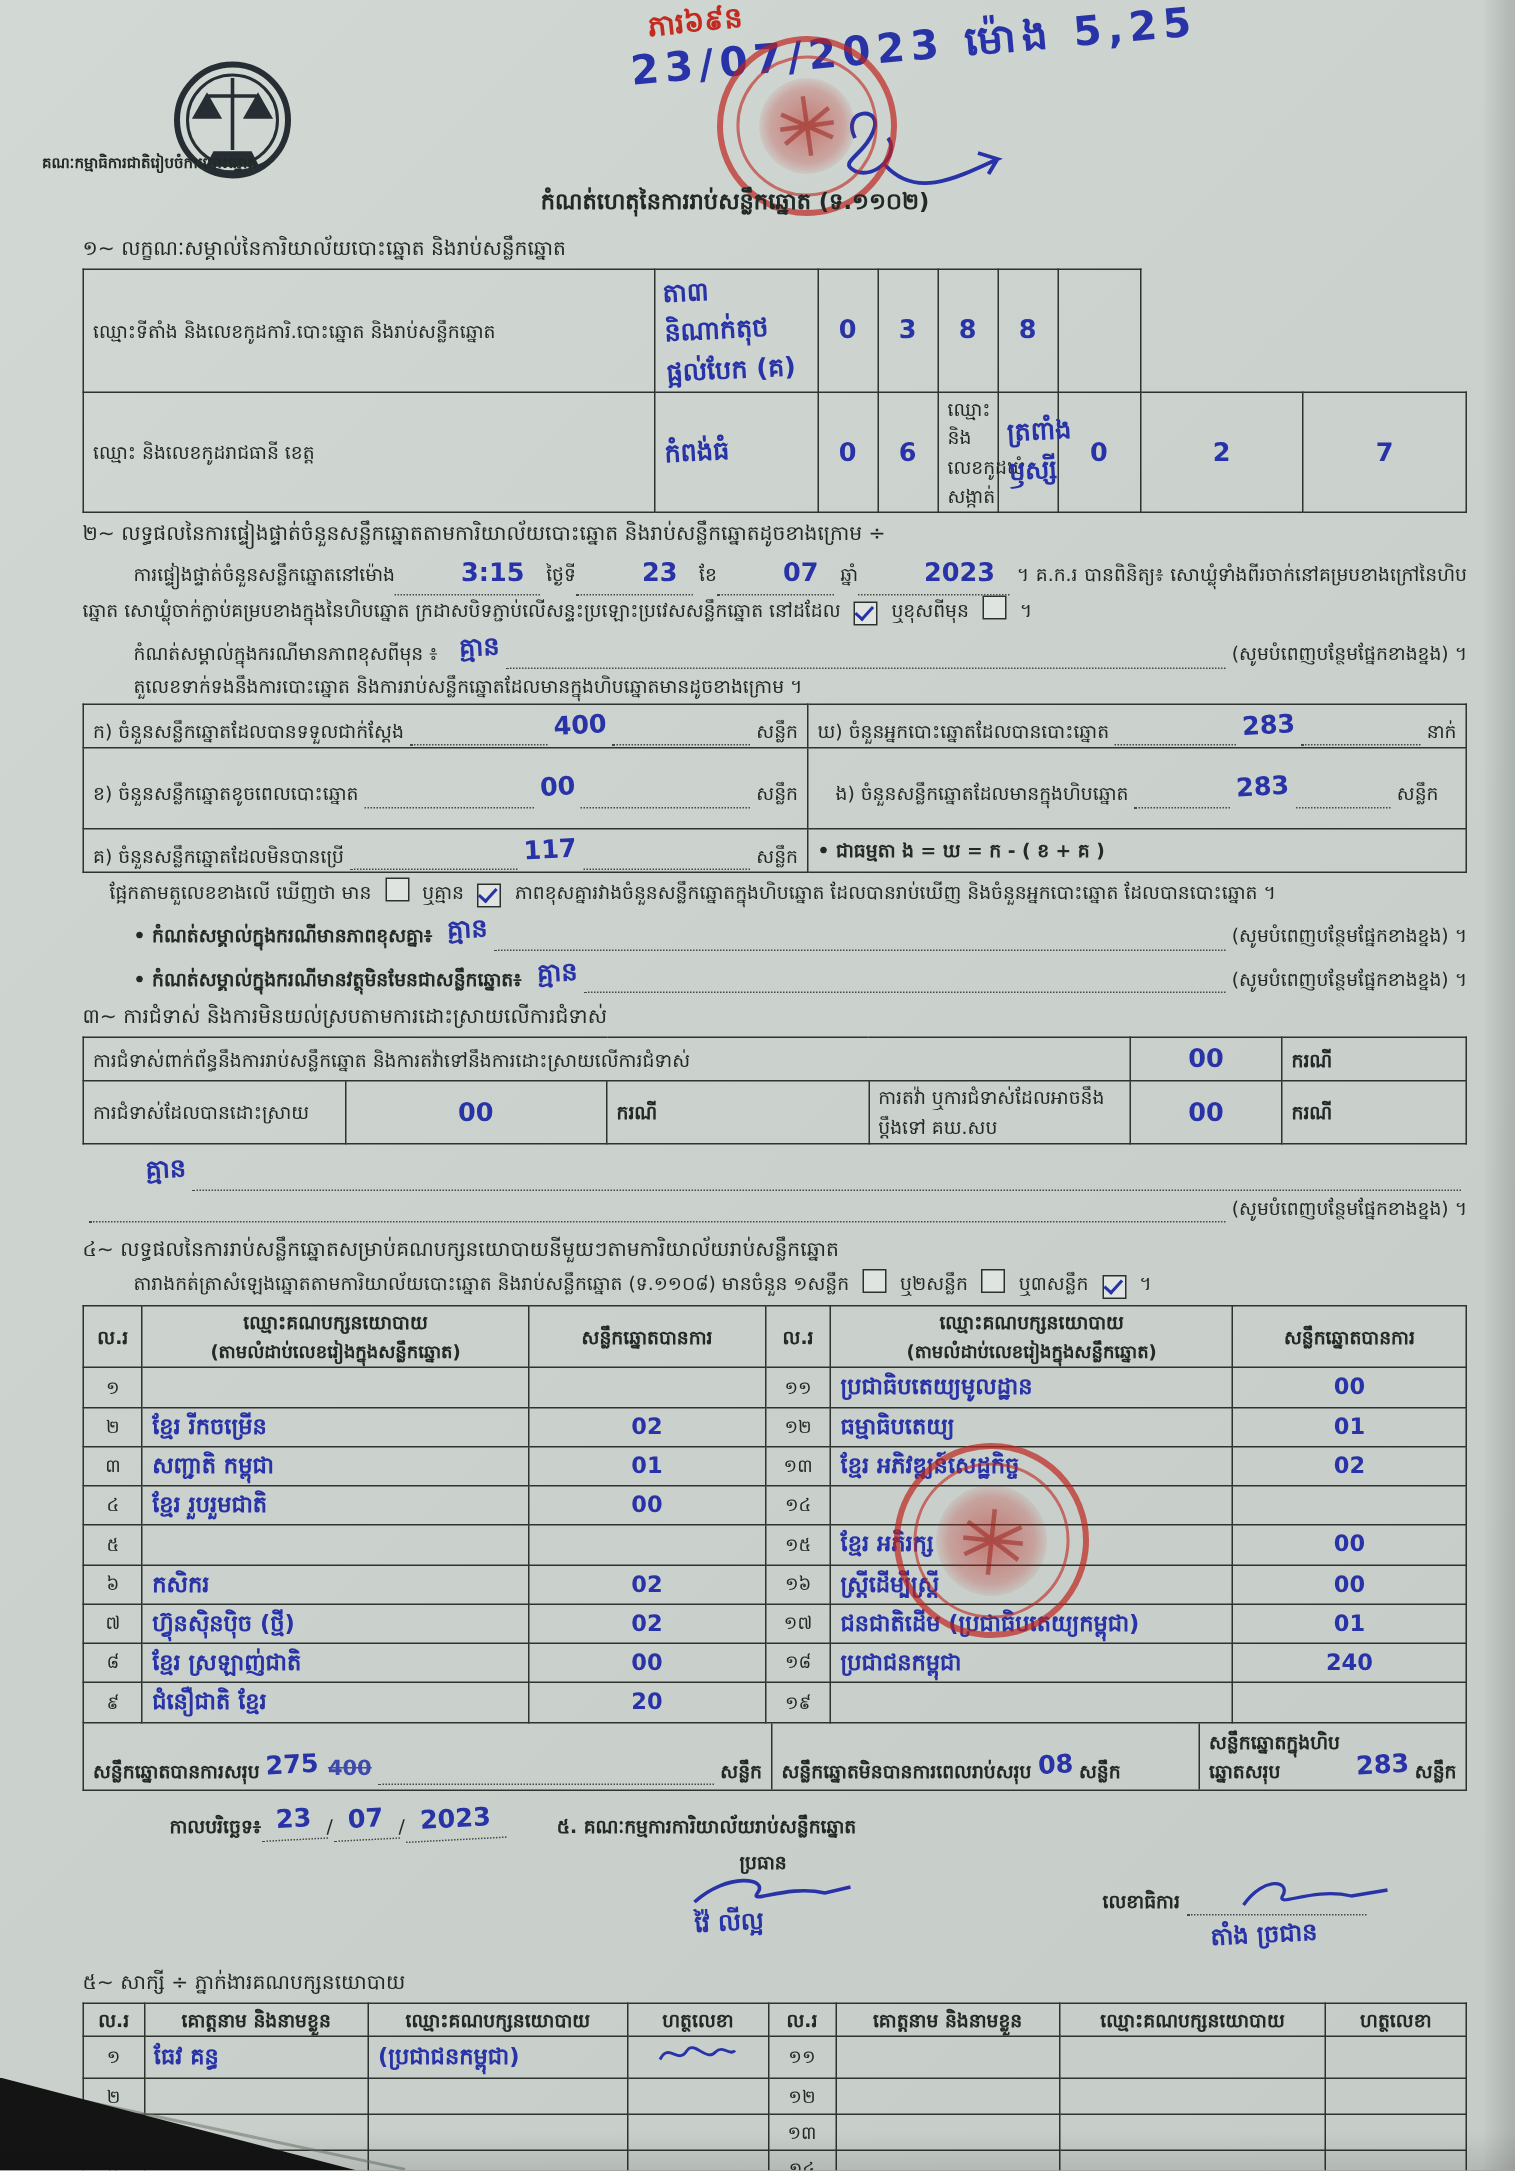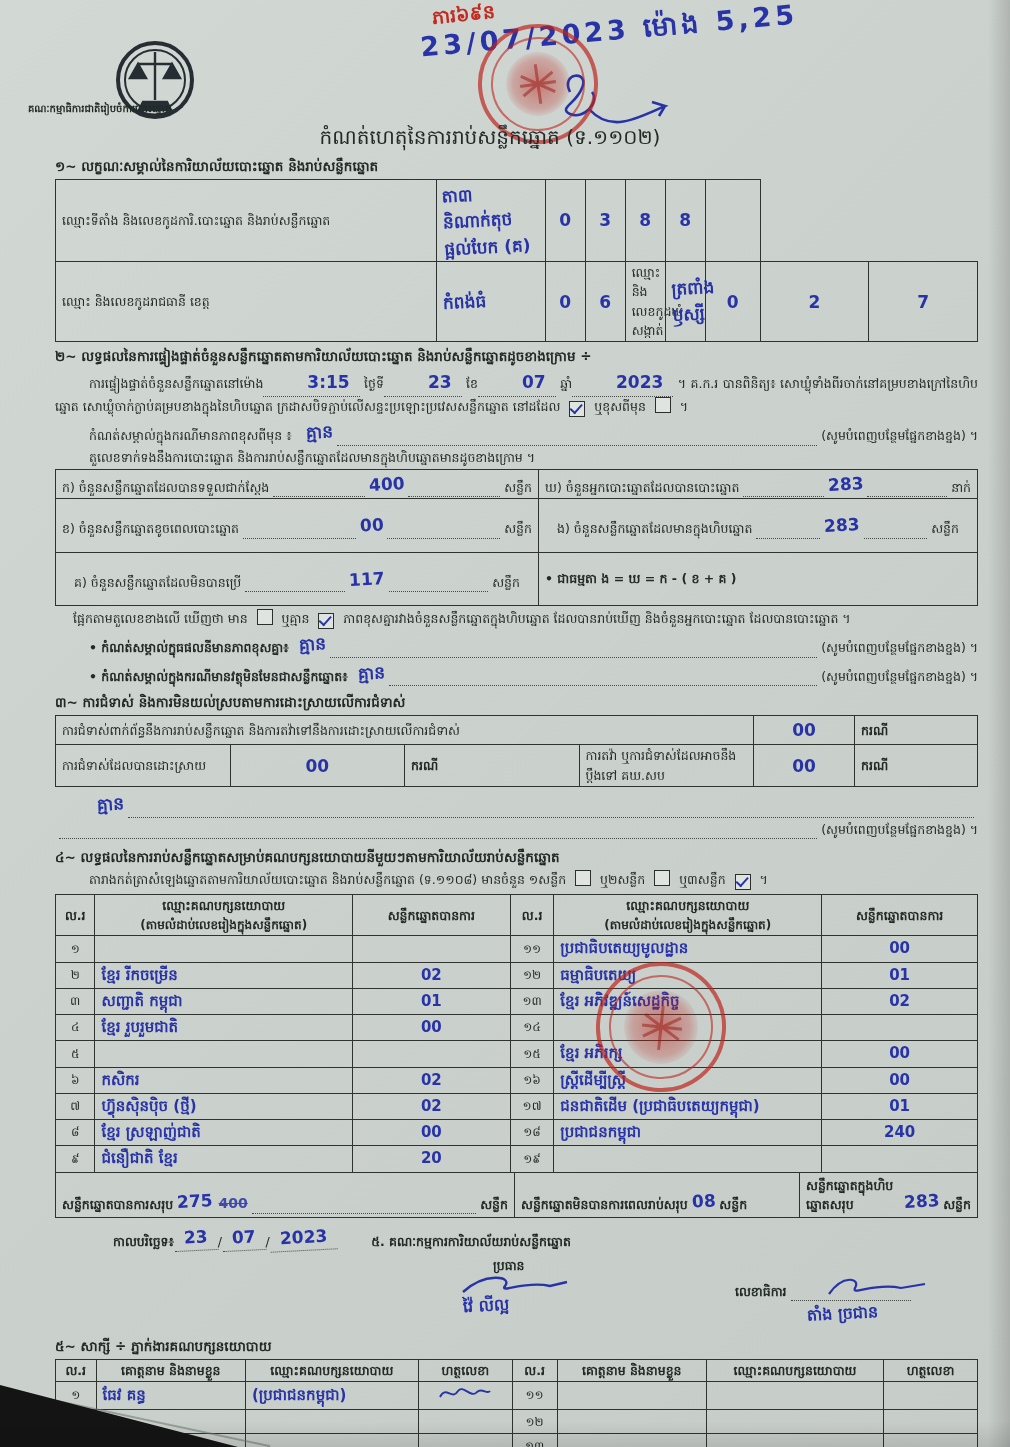--- a/index.html
+++ b/index.html
@@ -5,21 +5,21 @@
   html,body{margin:0;padding:0;}
   body{width:1010px;height:1447px;background:#9aa09c;font-family:"DejaVu Sans",sans-serif;}
   .paper{position:relative;width:1010px;height:1447px;overflow:hidden;color:#222a27;
     background:linear-gradient(135deg,#d2d8d4 0%,#cbd1cd 45%,#c6ccc8 100%);}
   .shade-right{position:absolute;top:0;right:0;width:22px;height:100%;
     background:linear-gradient(to right,rgba(0,0,0,0),rgba(0,0,0,.14));pointer-events:none;}
   .shade-bottom{position:absolute;bottom:0;left:0;width:100%;height:26px;
     background:linear-gradient(to bottom,rgba(0,0,0,0),rgba(0,0,0,.10));pointer-events:none;}
   .content{position:relative;padding:152px 32px 0 55px;font-size:12.5px;line-height:1.55;}
   .b{font-weight:bold;}
-  .hd{font-weight:bold;font-size:13.5px;margin:4px 0 2px 0;}
+  .hd{font-weight:normal;font-size:13.5px;margin:4px 0 2px 0;}
   .hand{font-family:"DejaVu Sans",sans-serif;color:#2733a6;font-weight:bold;}
   .hand.big{font-size:17px;}
   .rot{display:inline-block;transform:rotate(-3deg);}
   
   table{border-collapse:collapse;width:100%;table-layout:fixed;}
   td,th{border:1.5px solid #2e332f;padding:1px 6px;vertical-align:middle;font-size:12.5px;}
   th{font-weight:bold;}
   .dcell{width:27px;text-align:center;font-size:16px;}
   
   .row{display:flex;align-items:flex-end;margin:2px 0;}
@@ -35,21 +35,21 @@
   .ptable .c-no{text-align:center;font-size:12px;}
   .ptable .c-votes{text-align:center;}
   .ptable td.hand{font-size:15px;}
   .totrow{display:flex;border:1.5px solid #2e332f;border-top:none;}
   .totrow>div{display:flex;align-items:flex-end;padding:3px 6px;border-right:1.5px solid #2e332f;}
   .totrow>div:last-child{border-right:none;justify-content:center;}
   .struck{text-decoration:line-through;opacity:.85;margin-left:2px;font-size:14px;}
   
   .abs{position:absolute;}
   .orgname{top:102px;left:28px;font-weight:bold;font-size:10px;}
-  .title{top:124px;left:190px;width:600px;text-align:center;font-weight:normal;font-size:20px;}
+  .title{top:124px;left:190px;width:600px;text-align:center;font-weight:bold;font-size:15px;}
   .rednote{top:2px;left:432px;color:#c22b20;font-size:19px;font-weight:bold;transform:rotate(-6deg);}
   .bluedate{top:14px;left:420px;color:#2733a6;font-size:27px;font-weight:bold;transform:rotate(-5deg);letter-spacing:4px;}
   
   .stamp{position:absolute;border-radius:50%;border:4px solid rgba(191,35,28,.75);opacity:.92;pointer-events:none;}
   .stamp::before{content:"";position:absolute;inset:9px;border-radius:50%;border:2px solid rgba(191,35,28,.65);}
   .stamp .core{position:absolute;inset:24px;border-radius:50%;
      background:radial-gradient(rgba(191,35,28,.55),rgba(191,35,28,.28) 55%,rgba(191,35,28,.05) 72%,transparent 75%);}
   .stamp svg{position:absolute;inset:0;}
   .handname{color:#2733a6;font-weight:bold;font-size:16px;}
   
@@ -176,21 +176,21 @@
           <span>ង) ចំនួនសន្លឹកឆ្នោតដែលមានក្នុងហិបឆ្នោត</span>
                 <span class="leader"></span>
           <span class="hand big rot">283</span>
                 <span class="leader"></span>
           <span>សន្លឹក</span>
               </div>
             </td>
       </tr>
       <tr>
         <td>
-              <div class="row" style="margin:12px">
+              <div class="row" style="margin:0">
           <span>គ) ចំនួនសន្លឹកឆ្នោតដែលមិនបានប្រើ</span>
                 <span class="leader"></span>
           <span class="hand big rot">117</span>
                 <span class="leader"></span>
           <span>សន្លឹក</span>
               </div>
             </td>
         <td><span class="b">•  ជាធម្មតា ង = ឃ = ក - ( ខ + គ )</span></td>
       </tr>
     </tbody>
@@ -199,21 +199,21 @@
     <div style="padding-left:18px;margin-top:3px">
       <span>ផ្អែកតាមតួលេខខាងលើ ឃើញថា មាន</span>
       <span class="cb"></span>
       <span>ឬគ្មាន</span>
       <span class="cb">
           <span class="tick"></span>
         </span>
       <span>ភាពខុសគ្នារវាងចំនួនសន្លឹកឆ្នោតក្នុងហិបឆ្នោត ដែលបានរាប់ឃើញ និងចំនួនអ្នកបោះឆ្នោត ដែលបានបោះឆ្នោត ។</span>
     </div>
     <div class="row" style="padding-left:34px">
-      <span class="b">• កំណត់សម្គាល់ក្នុធផលនីមានភាពខុសគ្នា៖</span>
+      <span class="b">• កំណត់សម្គាល់ក្នុងករណីមានភាពខុសគ្នា៖</span>
       <span class="hand big rot" style="margin-left:10px">គ្មាន</span>
       <span class="leader"></span>
       <span>(សូមបំពេញបន្ថែមផ្នែកខាងខ្នង) ។</span>
     </div>
     <div class="row" style="padding-left:34px">
       <span class="b">• កំណត់សម្គាល់ក្នុងករណីមានវត្ថុមិនមែនជាសន្លឹកឆ្នោត៖</span>
       <span class="hand big rot" style="margin-left:10px">គ្មាន</span>
       <span class="leader"></span>
       <span>(សូមបំពេញបន្ថែមផ្នែកខាងខ្នង) ។</span>
     </div>

